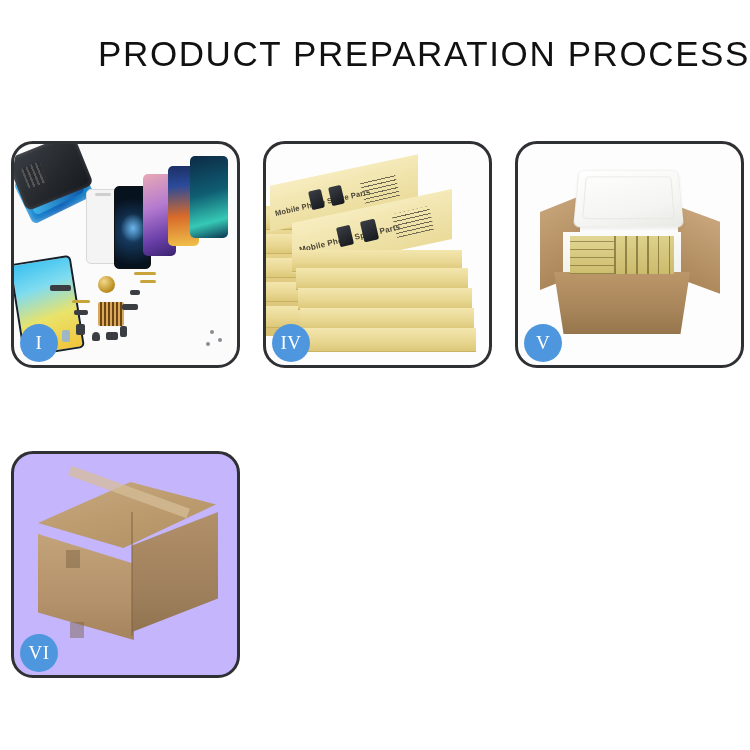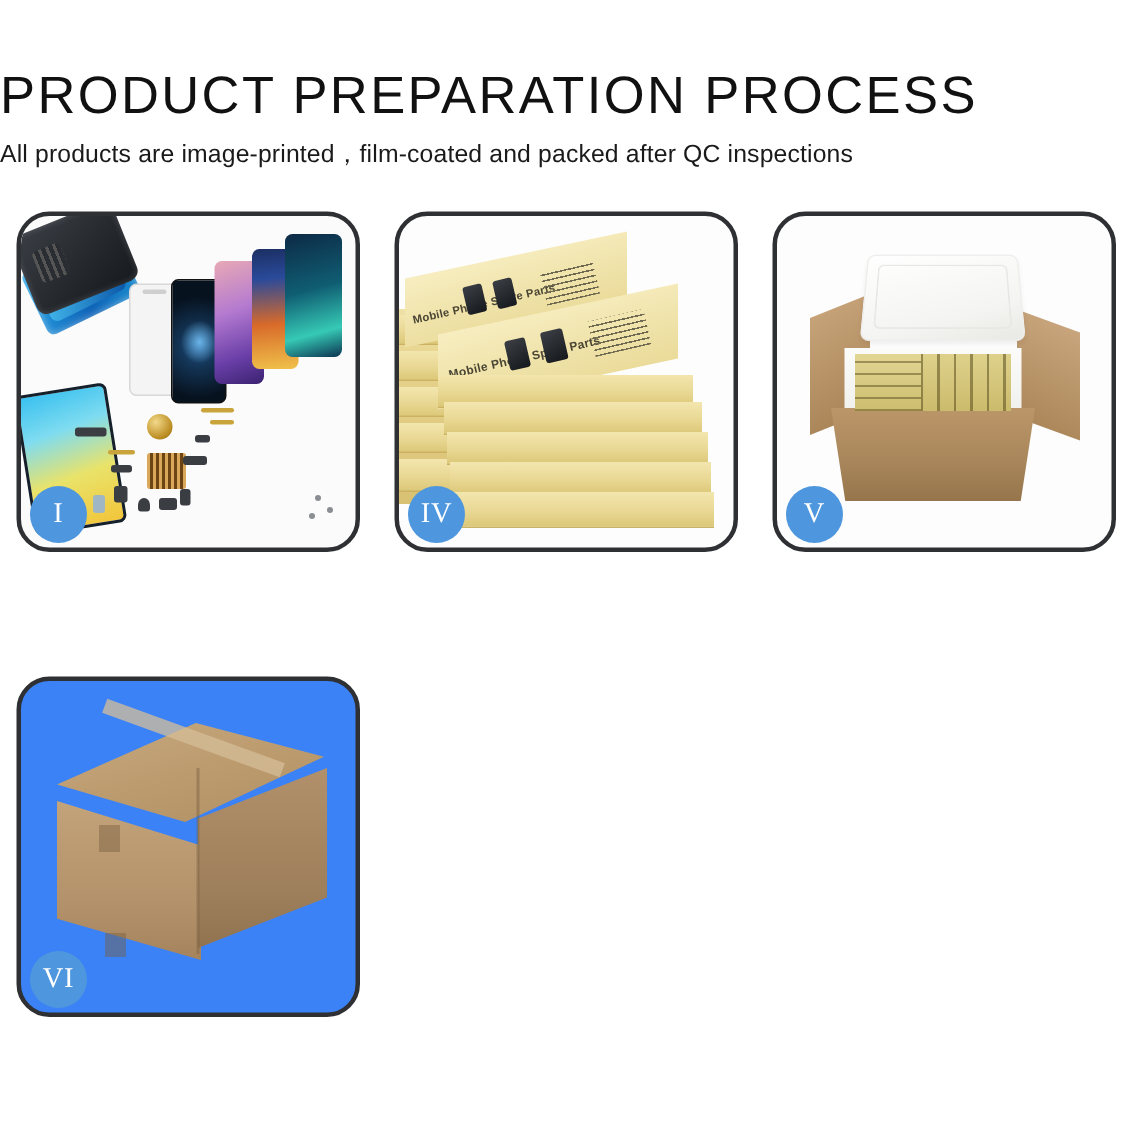--- a/index.html
+++ b/index.html
@@ -9,22 +9,22 @@
     height: 750px;
     background: #ffffff;
     font-family: "Liberation Sans", sans-serif;
     overflow: hidden;
     position: relative;
   }
 
   
   .header {
     width: 750px;
-    padding-top: 44px;
-    text-align: left;
+    padding-top: 34px;
+    text-align: right;
   }
   .title {
     font-family: "Liberation Sans", sans-serif;
     font-size: 35px;
     font-weight: 400;
     letter-spacing: 1.6px;
     color: #111111;
     line-height: 40px;
     white-space: nowrap;
   }
@@ -351,21 +351,21 @@
     position:absolute; left:52px; top:92px; width:44px; height:38px;
     background: linear-gradient(180deg,#e2d694 0%,#cdbd6e 100%);
     z-index: 12;
   }
   .ybox-stack::after{
     content:""; position:absolute; inset:0;
     background: repeating-linear-gradient(0deg, rgba(90,78,30,.5) 0 1.5px, rgba(0,0,0,0) 1.5px 8px);
   }
 
   
-  .c6 { background: #3b82f6; }
+  .c6 { background: #c4b5fd; }
   .ctop {
     position:absolute; left:24px; top:28px; width:178px; height:66px;
     background: linear-gradient(165deg,#c6a87e 0%,#bb9a6d 55%,#b08f62 100%);
     clip-path: polygon(52% 0, 100% 34%, 48% 100%, 0 62%);
     z-index: 6;
   }
   .cfront {
     position:absolute; left:24px; top:80px; width:96px; height:106px;
     background: linear-gradient(180deg,#c3a37a 0%,#b3916a 65%,#a5845d 100%);
     clip-path: polygon(0 0, 100% 28%, 100% 100%, 0 74%);
@@ -385,21 +385,20 @@
   }
   .seam {
     position:absolute; background: rgba(120,96,64,.45); z-index: 9;
   }
 </style>
 </head>
 <body>
 
 <div class="header">
   <div class="title">PRODUCT PREPARATION PROCESS</div>
-  <div class="subtitle">All products are image-printed，film-coated and packed after QC inspections</div>
 </div>
 
 <div class="grid">
 
   <div class="cell c1">
     <div class="photo">
       <div class="scr s-blue"></div>
       <div class="scr s-white"></div>
       <div class="scr s-dark"></div>
       <div class="scr s-purple"></div>

